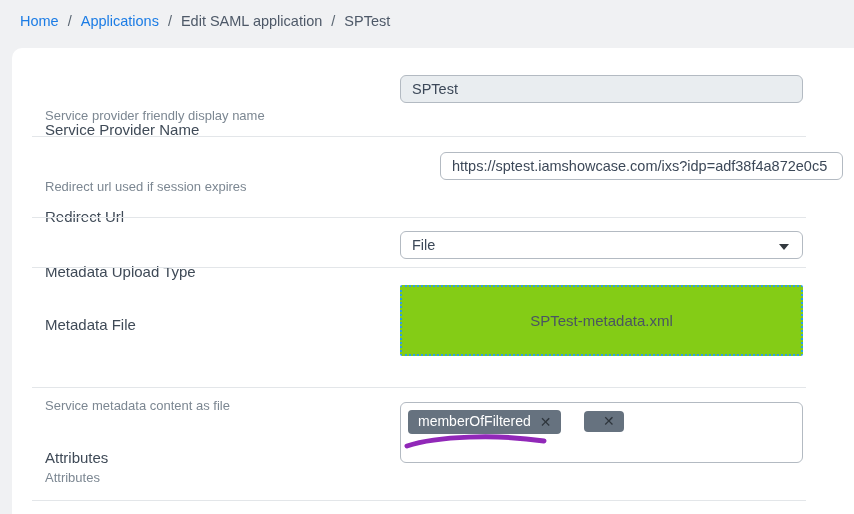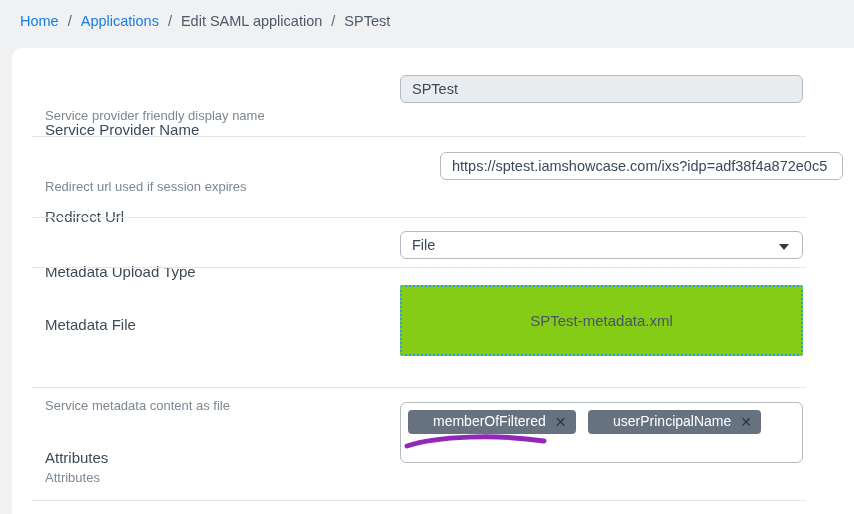--- a/index.html
+++ b/index.html
@@ -74,22 +74,22 @@
   }
 
   .attr-box {
     position:absolute; left:388px; width:403px; height:61px;
     border:1px solid #b3bac2; border-radius:6px; background:#fff;
     padding:7px 0 0 7px;
   }
   .tag {
     display:inline-flex; align-items:center;
     background:#66727f; color:#ffffff;
-    border-radius:4px; padding:3px 9px 4px 25px;
-    font-size:14px; margin-right:8px; line-height:17px;
+    border-radius:4px; padding:3px 9px 4px 10px;
+    font-size:14px; margin-right:19px; line-height:17px;
   }
   .tag .tag-x {
     margin-left:9px; color:#2e353c; font-weight:bold;
     font-size:14px; cursor:pointer; line-height:14px;
   }
   .annotation { position:absolute; pointer-events:none; }
 </style>
 </head>
 <body>
 
@@ -131,21 +131,20 @@
     <div class="field-help" style="top:310px;margin-top:40px;">Service metadata content as file</div>
     <div class="divider" style="top:339px;"></div>
 
     <div class="field-label" style="top:365px;">Attributes</div>
     <div class="attr-box" style="top:354px;">
       <span class="tag">
         <span>memberOfFiltered</span>
         <span class="tag-x">✕</span>
       </span>
       <span class="tag">
-        <span>userPrincipalName</span>
         <span class="tag-x">✕</span>
       </span>
     </div>
 
     <svg class="annotation" style="left:390px; top:385px;" width="148" height="18" viewBox="0 0 148 18">
       <path d="M5 13 C 35 3, 95 1, 142 8" fill="none" stroke-width="5" stroke-linecap="round" stroke="#9128b8"></path>
     </svg>
     <div class="field-help" style="top:422px;">Attributes</div>
     <div class="divider" style="top:452px;"></div>
 

